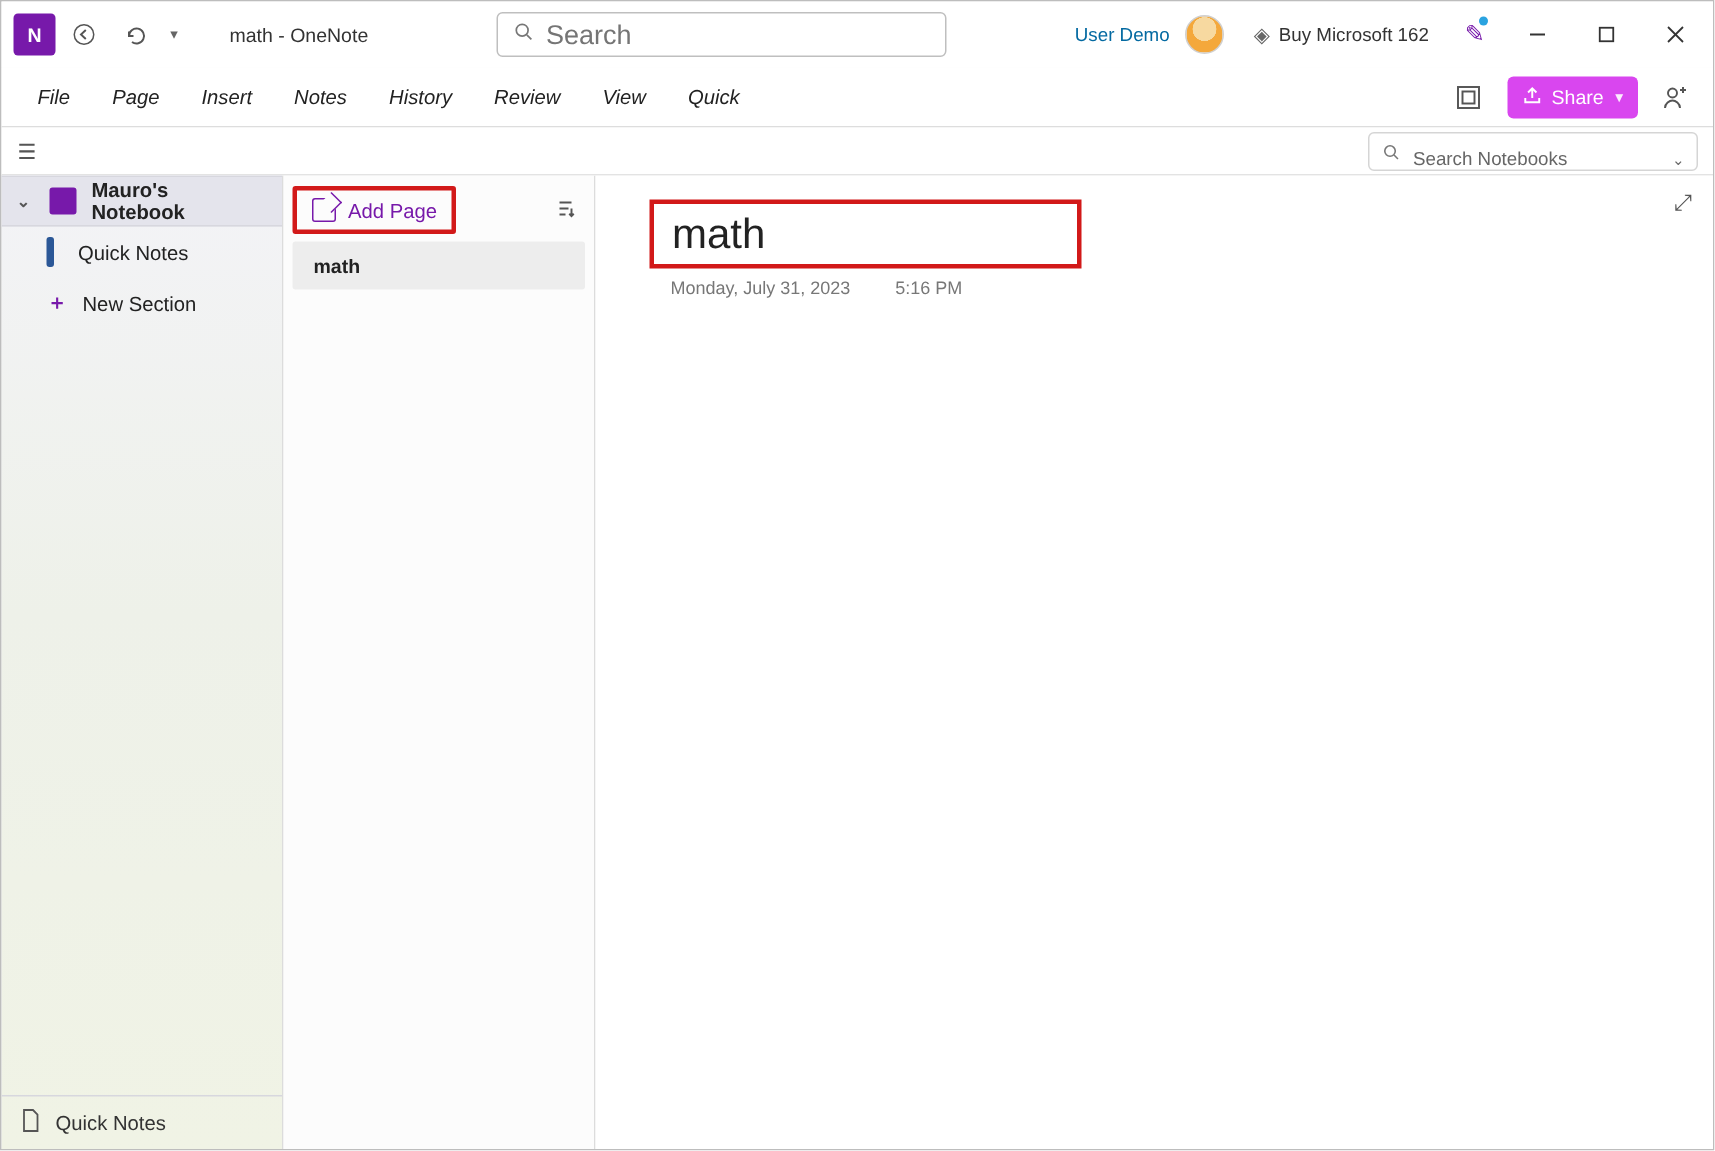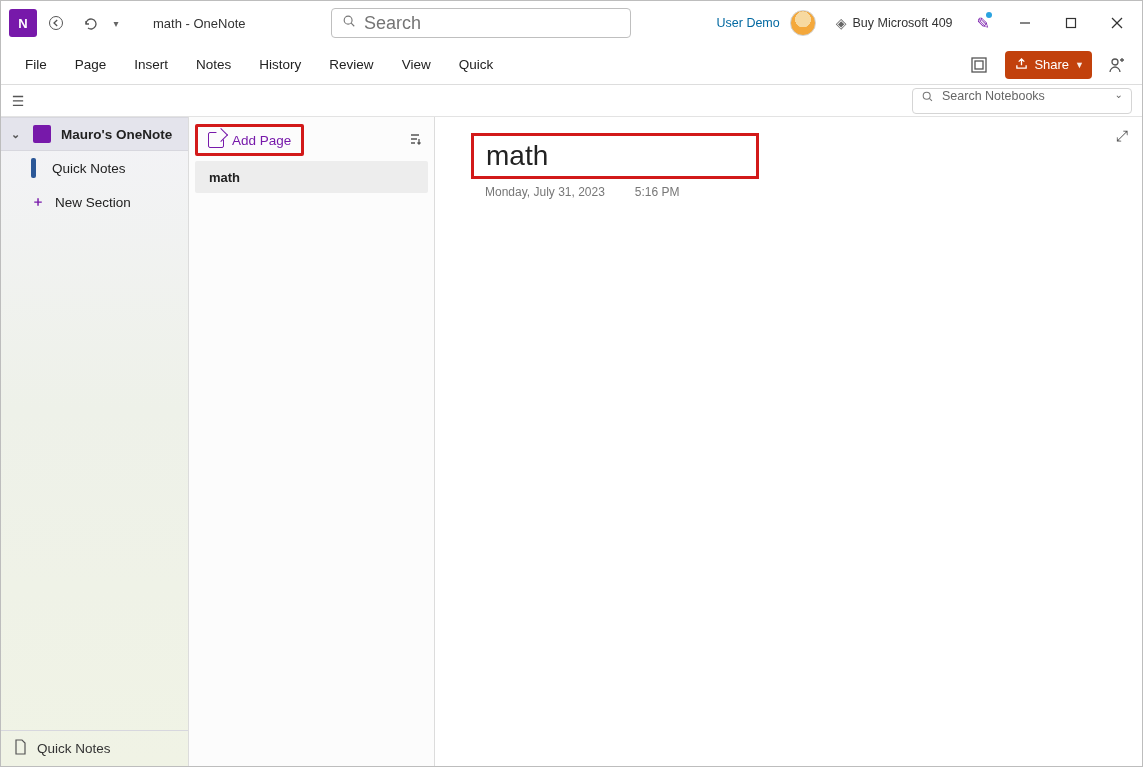--- a/index.html
+++ b/index.html
@@ -17,52 +17,52 @@
   .user-label { font-size:12.5px; color:#0369a1; margin-right:6px;}
   .avatar { width:26px; height:26px; border-radius:50%; background: radial-gradient(circle at 50% 35%, #f7d9a0 0 40%, #f4a83b 41% 100%); border:1px solid #d0d0d0; margin-right:16px;}
   .buy365 { display:flex; align-items:center; gap:6px; font-size:12.5px; color:#333; margin-right:20px; cursor:pointer;}
   .diamond-icon { font-size:14px; color:#666;}
   .pen-icon { color:#7719aa; font-size:16px; margin-right:10px; position:relative; cursor:pointer;}
   .pen-icon::after { content:""; position:absolute; right:-2px; top:-2px; width:6px; height:6px; background:#2aa3e0; border-radius:50%;}
   .win-btn { width:42px; height:32px; display:flex; align-items:center; justify-content:center; color:#333; font-size:12px; cursor:pointer;}
   .win-btn svg { width:12px; height:12px; stroke:#333; stroke-width:1.2; fill:none;}
   
   .ribbon { height:40px; display:flex; align-items:center; padding:0 10px; gap:0; background:#fff; border-bottom:1px solid #ddd;}
-  .ribbon .tab { padding:6px 14px; font-size:13.5px; color:#222; cursor:pointer; border-radius:4px;}
+  .ribbon .tab { padding:6px 14px; font-size:13.5px; color:#222; cursor:pointer; border-radius:4px;font-style:italic;}
   .ribbon .spacer { flex:1; }
   .ribbon .feed-icon { width:32px; height:32px; display:flex; align-items:center; justify-content:center; cursor:pointer; color:#555;}
-  .share-btn { background:#c2410c; color:#fff; height:28px; display:flex; align-items:center; padding:0 8px 0 10px; border-radius:4px; font-size:13px; gap:6px; cursor:pointer; margin:0 10px;}
+  .share-btn { background:#d946ef; color:#fff; height:28px; display:flex; align-items:center; padding:0 8px 0 10px; border-radius:4px; font-size:13px; gap:6px; cursor:pointer; margin:0 10px;}
   .share-btn .chev { font-size:9px; opacity:.9;}
   .person-icon { width:30px; height:30px; display:flex; align-items:center; justify-content:center; color:#555; cursor:pointer;}
   
   .subbar { height:32px; display:flex; align-items:center; background:#fff; border-bottom:1px solid #e3e3e3;}
   .subbar .hamburger { width:34px; text-align:center; color:#555; font-size:14px; cursor:pointer;}
   .subbar .flex1 { flex:1;}
-  .search-nb { width:220px; height:26px; border:1px solid #d5d5d5; border-radius:4px; display:flex; align-items:flex-start; padding:0 8px; gap:8px; margin-right:10px; background:#fff; cursor:text;}
+  .search-nb { width:220px; height:26px; border:1px solid #d5d5d5; border-radius:4px; display:flex; align-items:flex-end; padding:0 8px; gap:8px; margin-right:10px; background:#fff; cursor:text;}
   .search-nb span.lbl { font-size:12.5px; color:#666; flex:1;}
   .search-nb .chev { font-size:10px; color:#666;}
   
   .main { flex:1; display:flex; overflow:hidden;}
   .sidebar { width:188px; background:linear-gradient(180deg,#f3f3f7 0%, #eef1e9 45%, #f0f3e5 100%); border-right:1px solid #dcdcdc; display:flex; flex-direction:column; }
   .sidebar .row { height:34px; display:flex; align-items:center; padding:0 10px; gap:10px; font-size:13.5px; color:#222; cursor:pointer;}
   .sidebar .row.notebook { font-weight:600; background:#e4e4ec; border-top:1px solid #d7d7de; border-bottom:1px solid #d7d7de;}
   .sidebar .row .chev { font-size:11px; color:#555; width:12px;}
   .nb-icon { width:18px; height:18px; border-radius:2px; display:inline-block;}
   .nb-purple { background:#7719aa;}
   .nb-indent { padding-left:30px !important; }
   .tab-bar { width:5px; height:20px; border-radius:2px; display:inline-block; margin-right:6px;}
   .tab-blue { background:#2b5797;}
   .tab-magenta { background:#b4009e;}
   .row.active { background:#e0e0e6; font-weight:600;}
   .new-section { color:#7719aa; }
   .new-section .plus { color:#7719aa; font-weight:bold; width:14px; text-align:center;}
   .sidebar .spacer { flex:1; }
   .sidebar .footer-row { height:36px; display:flex; align-items:center; gap:10px; padding:0 12px; color:#333; font-size:13.5px; border-top:1px solid #d7d7de; cursor:pointer;}
   
-  .pagelist { width:246px; border-right:1px solid #dcdcdc; background:#fcfcfc; display:flex; flex-direction:column; padding:6px;}
+  .pagelist { width:208px; border-right:1px solid #dcdcdc; background:#fcfcfc; display:flex; flex-direction:column; padding:6px;}
   .add-page-row { height:34px; display:flex; align-items:center; justify-content:space-between;}
   .add-page { display:flex; align-items:center; gap:8px; color:#7719aa; font-size:13.5px; padding:4px 10px; cursor:pointer; border:3px solid #d21919; border-radius:2px; height:32px;}
   .add-page .icn { width:16px; height:16px; border:1.5px solid #7719aa; border-radius:2px; position:relative;}
   .add-page .icn::after { content:""; position:absolute; right:-3px; top:-3px; width:9px; height:9px; border-top:1.5px solid #7719aa; border-right:1.5px solid #7719aa; transform:rotate(45deg); background:#fcfcfc;}
   .sort-icon { color:#555; cursor:pointer; font-size:14px; padding:4px 6px;}
   .page-item { height:32px; display:flex; align-items:center; padding:0 14px; font-size:13px; color:#222; background:#ededed; border-radius:2px; margin-top:4px; cursor:pointer; font-weight:600;}
   
   .editor { flex:1; position:relative; background:#fff;}
   .fullscreen-icon { position:absolute; top:10px; right:14px; color:#555; font-size:15px; cursor:pointer;}
   .title-box { position:absolute; left:36px; top:16px; width:288px; height:46px; border:3px solid #d21919; display:flex; align-items:center; padding:0 12px;}
@@ -101,21 +101,21 @@
         </span>
         <input placeholder="Search" style="">
       </div>
     </div>
 
     <span class="user-label">User Demo</span>
     <div class="avatar"></div>
 
     <div class="buy365">
       <span class="diamond-icon">◈</span>
-      <span>Buy Microsoft 409</span>
+      <span>Buy Microsoft 162</span>
     </div>
 
     <span class="pen-icon">✎</span>
 
     <div class="win-btn">
         <svg viewBox="0 0 12 12">
           <line x1="1" y1="6" x2="11" y2="6"></line>
         </svg>
       </div>
     <div class="win-btn">
@@ -178,21 +178,21 @@
       <span class="lbl">Search Notebooks</span>
       <span class="chev">⌄</span>
     </div>
   </div>
 
   <div class="main">
     <div class="sidebar">
       <div class="row notebook">
         <span class="chev">⌄</span>
         <span class="nb-icon nb-purple"></span>
-        <span>Mauro's OneNote</span>
+        <span>Mauro's Notebook</span>
       </div>
       <div class="row nb-indent">
         <span class="tab-bar tab-blue"></span>
         <span>Quick Notes</span>
       </div>
       <div class="row nb-indent new-section">
         <span class="plus">＋</span>
         <span>New Section</span>
       </div>
       <div class="spacer"></div>

